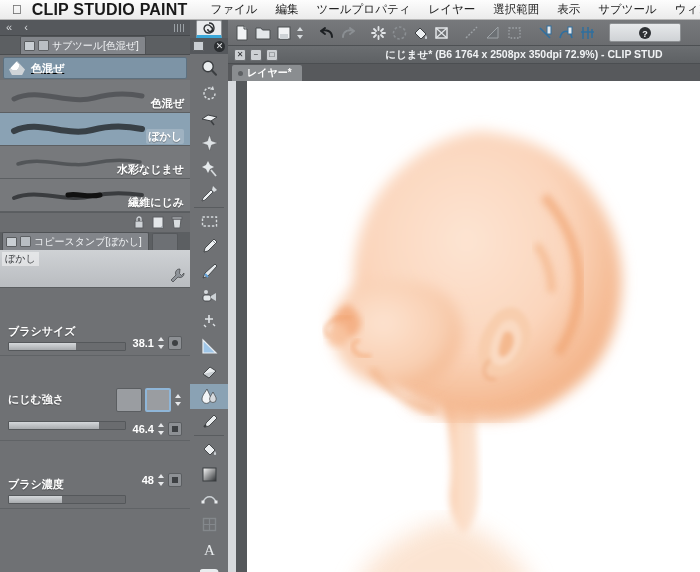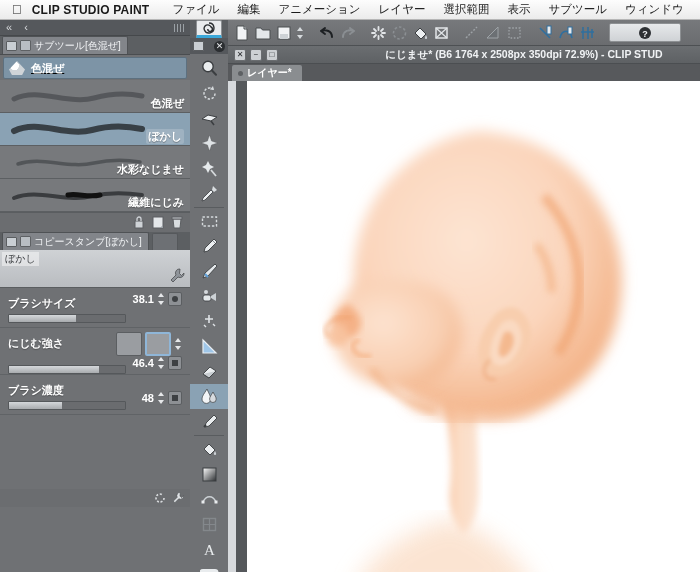--- a/index.html
+++ b/index.html
@@ -13,41 +13,41 @@
 
   
   .menubar {
     position:absolute; left:0; top:0; width:700px; height:20px;
     background:linear-gradient(#fdfdfd,#ebebeb);
     border-bottom:1px solid #b6b6b6;
     display:flex; align-items:center; gap:0;
     font-size:11.5px; color:#1a1a1a; white-space:nowrap;
   }
   .apple-logo { padding:0 10px 0 12px; font-size:13px; line-height:1; }
-  .app-name { font-weight:bold; font-size:12px; letter-spacing:.2px; padding-right:14px; }
+  .app-name { font-weight:bold; font-size:16px; letter-spacing:.2px; padding-right:14px; }
   .menu-item { padding:0 9px; font-size:11.5px; }
 
   
   .leftpanel {
     position:absolute; left:0; top:20px; width:190px; height:552px;
     background:#6f7174;
   }
   .panel-navbar {
     height:16px; background:#55585c; display:flex; align-items:center;
     border-bottom:1px solid #45484b; position:relative;
   }
   .nav-arrow { color:#d7dadd; font-size:11px; padding:0 6px; line-height:1; }
   .nav-grip {
     position:absolute; right:6px; top:4px; width:10px; height:8px;
     background:repeating-linear-gradient(90deg,#9aa0a5 0 1px,transparent 1px 3px);
   }
 
   .tabstrip {
     height:19px; background:#5c5f62; display:flex; align-items:flex-end;
-    padding-left:2px; border-bottom:1px solid #4a4d50;
+    padding-left:20px; border-bottom:1px solid #4a4d50;
   }
   .tab {
     height:18px; display:flex; align-items:center; gap:3px;
     padding:0 6px 0 3px; background:#82858a;
     border:1px solid #4f5255; border-bottom:none;
     font-size:10px; color:#f2f4f6; border-radius:2px 2px 0 0;
   }
   .tab-hamburger {
     width:11px; height:10px; background:#c9ced3;
     border:1px solid #5a5d60; border-radius:1px;
@@ -104,21 +104,21 @@
   .tp-body { background:#6f7174; }
   .tp-preview {
     height:38px; margin:0; background:linear-gradient(#cfd2d5,#b9bcc0);
     position:relative; border-bottom:1px solid #5a5d60;
   }
   .tp-preview .name {
     position:absolute; left:2px; top:2px; font-size:10px; color:#3a3d40;
     background:rgba(255,255,255,.45); padding:0 3px;
   }
   .tp-preview .wrench { position:absolute; right:4px; bottom:2px; width:18px; height:18px; }
-  .tp-block { padding:5px 8px 4px 8px; border-bottom:1px solid #606366; position:relative; }
+  .tp-block { padding:5px 8px 4px 8px; border-bottom:1px solid #606366; position:relative;margin-top:28px; }
   .tp-label { font-size:11px; color:#ffffff; font-weight:bold; text-shadow:0 1px 1px rgba(0,0,0,.3); }
   .tp-val { font-size:11px; color:#ffffff; font-weight:bold; }
   .slider {
     height:9px; background:#6a6c6f; border:1px solid #55585b; border-radius:1px;
     margin-top:3px; position:relative; width:118px;
   }
   .slider .fill { position:absolute; left:0; top:0; bottom:0; background:linear-gradient(#d5d8db,#a8abae); }
   .row-right { position:absolute; right:8px; display:flex; align-items:center; gap:3px; }
   .spin { width:8px; height:14px; display:inline-block; }
   .sq-btn {
@@ -190,21 +190,21 @@
 </head>
 <body>
 
 <div id="app">
 
   <div class="menubar">
     <span class="apple-logo"></span>
     <span class="app-name">CLIP STUDIO PAINT</span>
     <span class="menu-item">ファイル</span>
     <span class="menu-item">編集</span>
-    <span class="menu-item">アニメーション</span>
+    <span class="menu-item">ツールプロパティ</span>
     <span class="menu-item">レイヤー</span>
     <span class="menu-item">選択範囲</span>
     <span class="menu-item">表示</span>
     <span class="menu-item">サブツール</span>
     <span class="menu-item">ウィンドウ</span>
     <span class="menu-item">ヘル</span>
   </div>
 
   <div class="leftpanel">
 
@@ -290,33 +290,33 @@
         <svg class="wrench" viewBox="0 0 18 18">
           <path d="M12 2 a4 4 0 0 0 -4 6 L3 13 l2 2 5-5 a4 4 0 0 0 6-4 l-2.5 2.5 -2-2z" fill="#8f949a" stroke="#4b4e51" stroke-width=".8"></path>
         </svg>
       </div>
 
       <div class="tp-block">
         <span class="tp-label">ブラシサイズ</span>
         <div class="slider">
             <div class="fill" style="width:58%"></div>
           </div>
-        <div class="row-right" style="top:4px">
+        <div class="row-right" style="top:20px">
           <span class="tp-val">38.1</span>
           <svg class="spin" viewBox="0 0 8 14">
               <path d="M4 1 l3 4 h-6z" fill="#e6e8ea"></path>
               <path d="M4 13 l3 -4 h-6z" fill="#e6e8ea"></path>
             </svg>
           <span class="sq-btn">
               <i style="border-radius:50%"></i>
             </span>
         </div>
       </div>
 
-      <div class="tp-block" style="padding-bottom:0">
+      <div class="tp-block" style="padding-bottom:10px">
         <span class="tp-label">にじむ強さ</span>
         <div class="row-right" style="top:4px">
           <span class="mode-btn"></span>
           <span class="mode-btn on"></span>
           <svg class="spin" viewBox="0 0 8 14">
               <path d="M4 1 l3 4 h-6z" fill="#e6e8ea"></path>
               <path d="M4 13 l3 -4 h-6z" fill="#e6e8ea"></path>
             </svg>
         </div>
         <div class="slider" style="margin-top:14px">
@@ -332,21 +332,21 @@
               <i></i>
             </span>
         </div>
       </div>
 
       <div class="tp-block">
         <span class="tp-label">ブラシ濃度</span>
         <div class="slider">
             <div class="fill" style="width:46%"></div>
           </div>
-        <div class="row-right" style="top:16px">
+        <div class="row-right" style="top:4px">
           <span class="tp-val">48</span>
           <svg class="spin" viewBox="0 0 8 14">
               <path d="M4 1 l3 4 h-6z" fill="#e6e8ea"></path>
               <path d="M4 13 l3 -4 h-6z" fill="#e6e8ea"></path>
             </svg>
           <span class="sq-btn">
               <i></i>
             </span>
         </div>
       </div>

